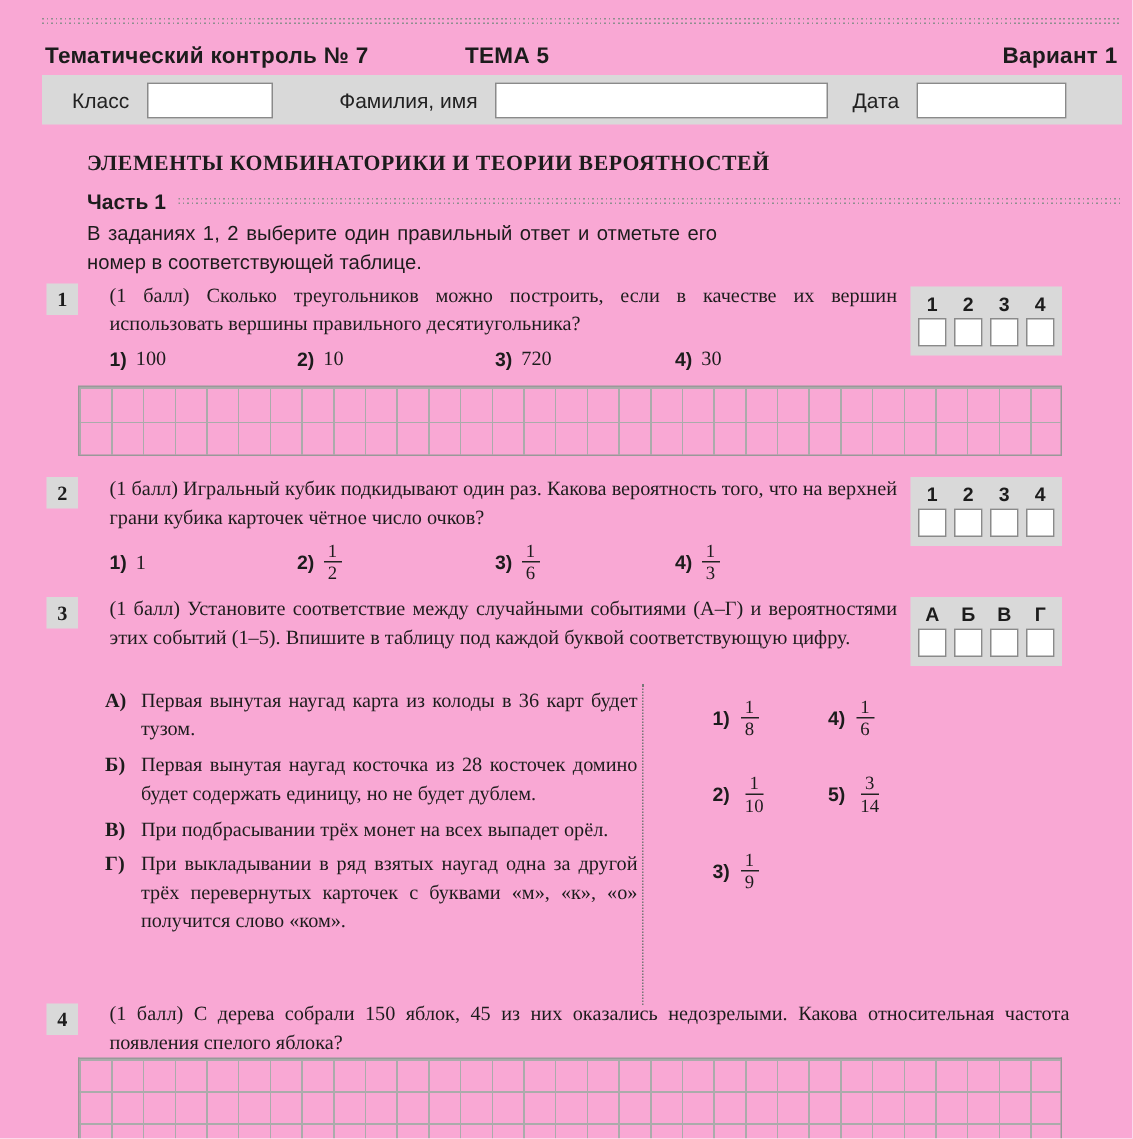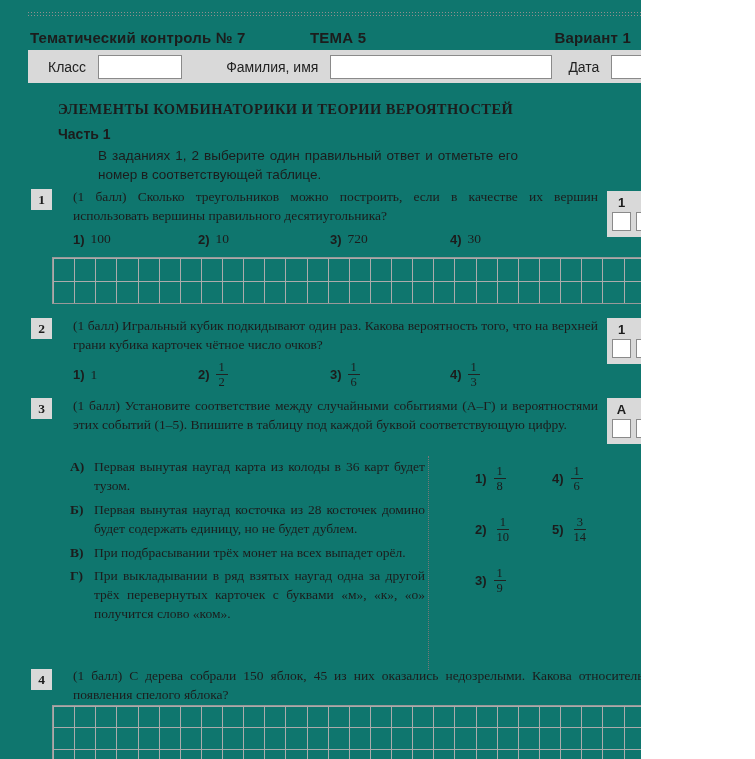--- a/index.html
+++ b/index.html
@@ -1,17 +1,17 @@
 <!DOCTYPE html>
 <html><head>
 <meta charset="utf-8">
 <style>
   html,body{margin:0;padding:0;background:#ffffff;}
   .page{
-    position:relative;width:641px;height:759px;background:#0f766e;overflow:hidden;
+    position:relative;width:755px;height:759px;background:#f9a8d4;overflow:hidden;
     font-family:"Liberation Sans",sans-serif;color:#1c1c1c;
   }
   .abs{position:absolute;}
   
   .dotted-rule{
     height:4px;
     background-image:
       repeating-linear-gradient(90deg,#8f8f8f 0 1px,transparent 1px 3px),
       repeating-linear-gradient(90deg,#8f8f8f 0 1px,transparent 1px 3px);
     background-size:100% 1px,100% 1px;
@@ -27,24 +27,24 @@
   }
   .info-lbl{font-size:14px;color:#222;}
   .info-input{
     background:#fff;border:1px solid #8a8a8a;height:24px;box-sizing:border-box;
     font:13px "Liberation Sans",sans-serif;padding:0 4px;outline:none;
   }
   
   .main-title{
     font-family:"Liberation Serif",serif;font-weight:bold;font-size:14.5px;letter-spacing:.4px;
   }
-  .part-row{display:flex;flex-direction:column;}
+  .part-row{display:flex;align-items:center;}
   .part-label{font-weight:bold;font-size:14px;white-space:nowrap;}
   .part-fill{flex:1;margin-left:8px;}
-  .instruction{font-size:13.5px;line-height:1.4;text-align:justify;margin-left:40px;}
+  .instruction{font-size:13.5px;line-height:1.4;text-align:justify;}
   
   .qbadge{
     width:21px;height:21px;background:#d9d9d9;display:flex;align-items:center;justify-content:center;
     font-family:"Liberation Serif",serif;font-weight:bold;font-size:13.5px;
   }
   .qtext{
     font-family:"Liberation Serif",serif;font-size:13.5px;line-height:1.4;
     text-align:justify;color:#1c1c1c;
   }
   .points{}

